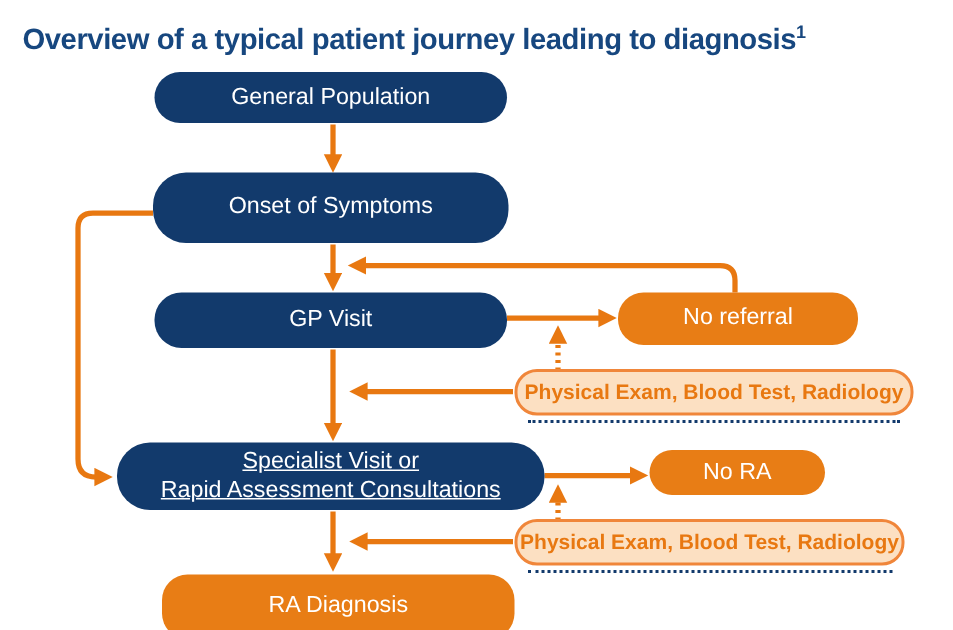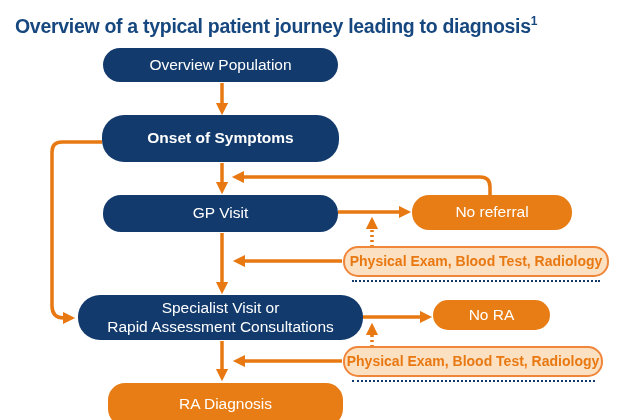--- a/index.html
+++ b/index.html
@@ -20,23 +20,23 @@
     text-align:center;line-height:1.22;
   }
   .navy{background:#123A6C;color:#ffffff;font-size:15.5px;}
   .orangebox{background:#E87D15;color:#ffffff;font-size:15.5px;}
   .peach{
     background:#FCE0C2;border:2.5px solid #F0863A;color:#E87811;
     font-weight:bold;font-size:14px;white-space:nowrap;
   }
   .dotline{position:absolute;z-index:0;height:0;border-top:2px dotted #123A6C;}
   #node-general{left:103px;top:48px;width:235px;height:34px;border-radius:17px;}
-  #node-onset{left:102px;top:115px;width:237px;height:47px;border-radius:22px;font-weight:bold;}
+  #node-onset{left:102px;top:115px;width:237px;height:47px;border-radius:22px;}
   #node-gp{left:103px;top:195px;width:235px;height:37px;border-radius:18px;}
-  #node-specialist{left:78px;top:295px;width:285px;height:45px;border-radius:22px;}
+  #node-specialist{left:78px;top:295px;width:285px;height:45px;border-radius:22px;text-decoration:underline;}
   #node-ra{left:108px;top:383px;width:235px;height:43px;border-radius:17px;}
   #node-noreferral{left:412px;top:195px;width:160px;height:35px;border-radius:17px;}
   #node-nora{left:433px;top:300px;width:117px;height:30px;border-radius:17px;}
   #node-tests1{left:343px;top:246px;width:266px;height:31px;border-radius:15px;}
   #node-tests2{left:343px;top:346px;width:260px;height:31px;border-radius:15px;}
   #dot1{left:352px;top:280px;width:248px;}
   #dot2{left:352px;top:380px;width:243px;}
 </style>
 </head>
 <body>
@@ -64,21 +64,21 @@
       <path d="M372 247 L372 227" marker-end="url(#ah)" stroke-dasharray="2 3"></path>
       <path d="M372 347 L372 333" marker-end="url(#ah)" stroke-dasharray="2 3"></path>
       <path d="M102 142 L62 142 Q52 142 52 152 L52 306 Q52 318 64 318 L65 318" marker-end="url(#ah)"></path>
     </g>
   </svg>
 
   <div class="dotline" id="dot1"></div>
   <div class="dotline" id="dot2"></div>
 
   <div class="node navy" id="node-general">
-    <span>Overview Population</span>
+    <span>General Population</span>
   </div>
 
   <div class="node navy" id="node-onset">
     <span>Onset of Symptoms</span>
   </div>
 
   <div class="node navy" id="node-gp">
     <span>GP Visit</span>
   </div>
 

